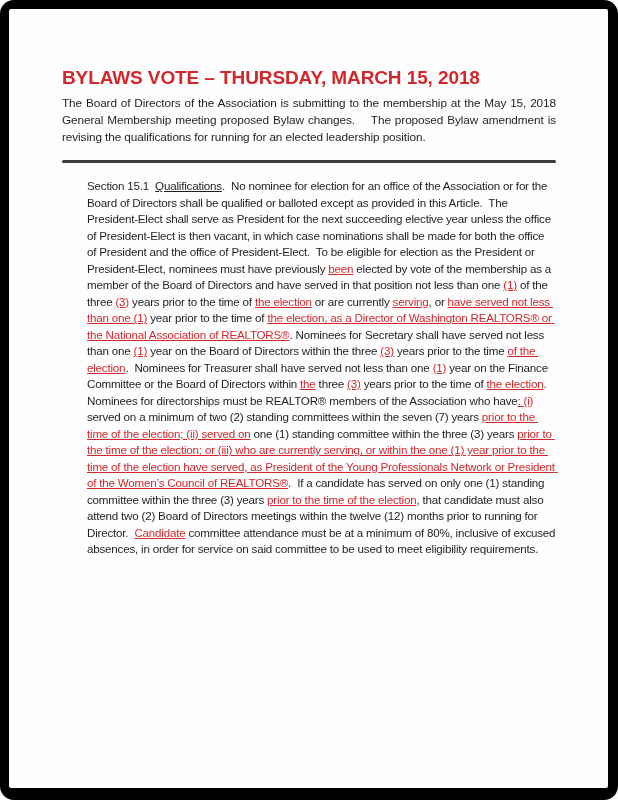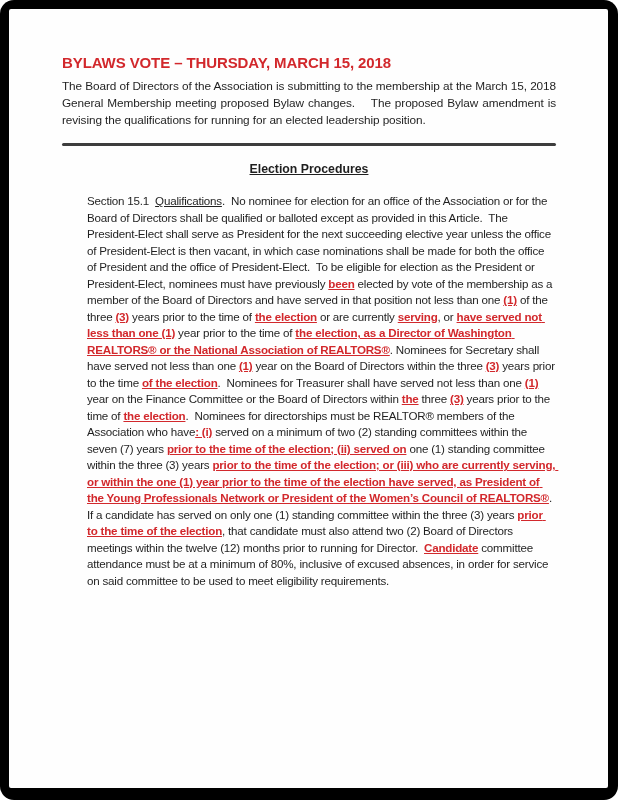--- a/index.html
+++ b/index.html
@@ -27,23 +27,23 @@
     top: 9px;
     width: 599px;
     height: 779px;
     background: var(--page_bg, #fefefe);
     border-radius: 2px;
     box-sizing: border-box;
     padding: 45px 52px 0 53px;
     color: var(--text_black, #1f1f1f);
   }
   .title {
-    margin: 0 0 5px 0;
+    margin: 12px 0 5px 0;
     color: var(--accent_red, #d2282c);
-    font-size: 15px;
+    font-size: 19px;
     font-weight: bold;
     letter-spacing: -0.1px;
     line-height: 1.25;
   }
   .intro {
     margin: 0;
     font-size: 11.8px;
     line-height: 17px;
     letter-spacing: -0.1px;
     text-align: justify;
@@ -70,38 +70,37 @@
     font-size: 11.6px;
     line-height: 16.5px;
     letter-spacing: -0.2px;
     text-align: left;
     white-space: pre-wrap;
   }
   .section span.b  { font-weight: normal; }
   .section span.bu { font-weight: normal; text-decoration: underline; }
   .section span.r  {
     color: var(--accent_red, #d2282c);
-    font-weight: bold;
+    font-weight: normal;
     text-decoration: underline;
   }
 </style>
 </head>
 <body>
 
 <div class="canvas">
   <div class="frame">
     <div class="page">
 
       <h1 class="title">BYLAWS VOTE – THURSDAY, MARCH 15, 2018</h1>
 
-      <p class="intro">The Board of Directors of the Association is submitting to the membership at the March 15, 2018 General Membership meeting proposed Bylaw changes.    The proposed Bylaw amendment is revising the qualifications for running for an elected leadership position.</p>
+      <p class="intro">The Board of Directors of the Association is submitting to the membership at the May 15, 2018 General Membership meeting proposed Bylaw changes.    The proposed Bylaw amendment is revising the qualifications for running for an elected leadership position.</p>
 
       <div class="rule"></div>
 
       <div class="article-head">
-        <div class="article-subheading">Election Procedures</div>
       </div>
 
       <p class="section"><span class="b">Section 15.1  </span><span class="bu">Qualifications</span><span>.  No nominee for election for an office of the Association or for the Board of Directors shall be qualified or balloted except as provided in this Article.  The President-Elect shall serve as President for the next succeeding elective year unless the office of President-Elect is then vacant, in which case nominations shall be made for both the office of President and the office of President-Elect.  To be eligible for election as the President or President-Elect, nominees must have previously </span><span class="r">been</span><span> elected by vote of the membership as a member of the Board of Directors and have served in that position not less than one </span><span class="r">(1)</span><span> of the three </span><span class="r">(3)</span><span> years prior to the time of </span><span class="r">the election</span><span> or are currently </span><span class="r">serving</span><span>, or </span><span class="r">have served not less than one (1)</span><span> year prior to the time of </span><span class="r">the election, as a Director of Washington REALTORS® or the National Association of REALTORS®</span><span>. Nominees for Secretary shall have served not less than one </span><span class="r">(1)</span><span> year on the Board of Directors within the three </span><span class="r">(3)</span><span> years prior to the time </span><span class="r">of the election</span><span>.  Nominees for Treasurer shall have served not less than one </span><span class="r">(1)</span><span> year on the Finance Committee or the Board of Directors within </span><span class="r">the</span><span> three </span><span class="r">(3)</span><span> years prior to the time of </span><span class="r">the election</span><span>.  Nominees for directorships must be REALTOR® members of the Association who have</span><span class="r">: (i)</span><span> served on a minimum of two (2) standing committees within the seven (7) years </span><span class="r">prior to the time of the election; (ii) served on</span><span> one (1) standing committee within the three (3) years </span><span class="r">prior to the time of the election; or (iii) who are currently serving, or within the one (1) year prior to the time of the election have served, as President of the Young Professionals Network or President of the Women’s Council of REALTORS®</span><span>.  If a candidate has served on only one (1) standing committee within the three (3) years </span><span class="r">prior to the time of the election</span><span>, that candidate must also attend two (2) Board of Directors meetings within the twelve (12) months prior to running for Director.  </span><span class="r">Candidate</span><span> committee attendance must be at a minimum of 80%, inclusive of excused absences, in order for service on said committee to be used to meet eligibility requirements.</span></p>
 
     </div>
   </div>
 </div>
 
 </body></html>

